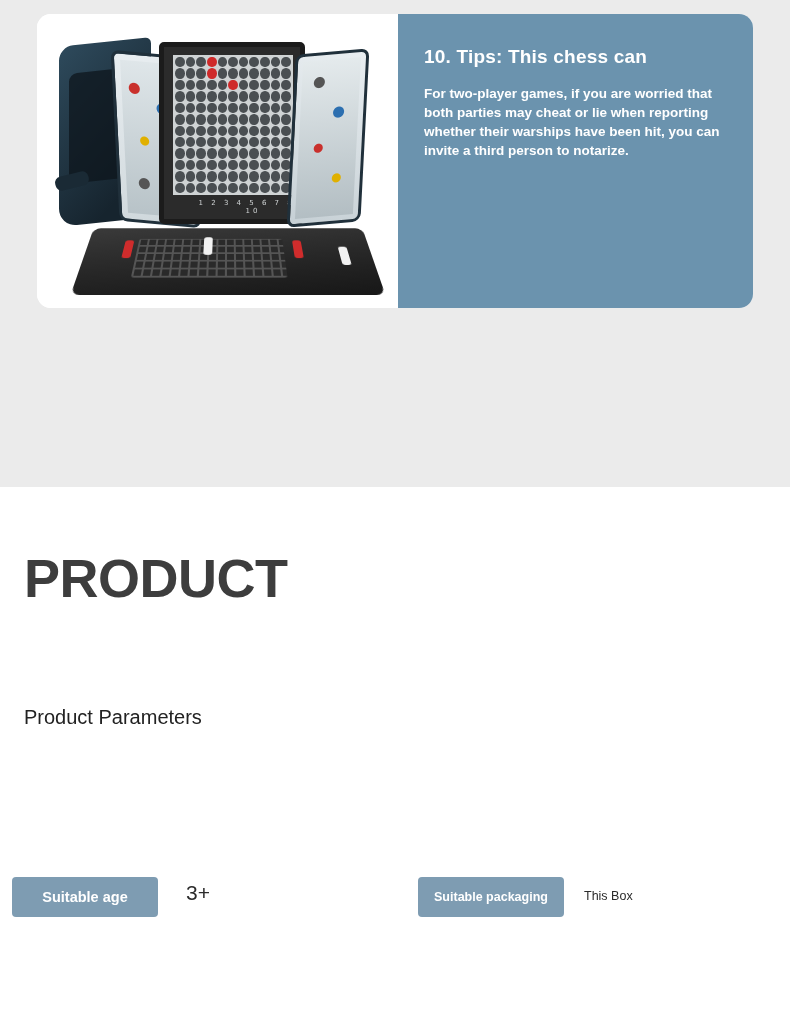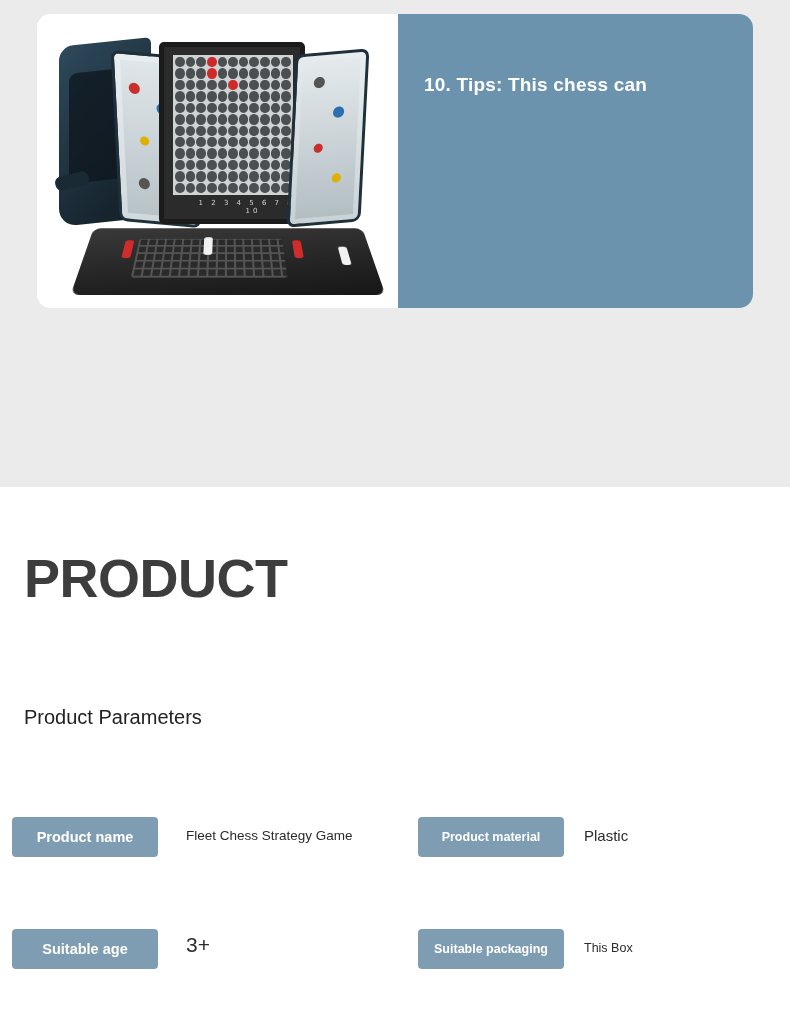--- a/index.html
+++ b/index.html
@@ -200,21 +200,21 @@
   .peg.r { background: #d02c2c; }
   .peg.p1 { left: 38px; top: 16px; }
   .peg.p2 { left: 120px; top: 12px; }
   .peg.p3 { left: 212px; top: 16px; }
   .peg.p4 { left: 258px; top: 24px; }
 
   .tip-text {
     width: 355px;
     height: 294px;
     background: #6b93ae;
-    padding: 60px 30px 0 26px;
+    padding: 32px 30px 0 26px;
     color: #ffffff;
   }
   .tip-title {
     font-size: 19px;
     font-weight: bold;
     margin-bottom: 16px;
     letter-spacing: .2px;
   }
   .tip-body {
     font-size: 13.5px;
@@ -452,41 +452,36 @@
           <div class="peg r p1"></div>
           <div class="peg p2"></div>
           <div class="peg r p3"></div>
           <div class="peg p4"></div>
         </div>
       </div>
     </div>
 
     <div class="tip-text">
       <div class="tip-title">10. Tips: This chess can</div>
+      <div class="tip-body">For two-player games, if you are worried that both parties may cheat or lie when reporting whether their warships have been hit, you can invite a third person to notarize.</div>
     </div>
 
   </div>
 </div>
 
 <div class="bottom-section">
 
   <div class="big-title">
     <div>PRODUCT</div>
   </div>
 
   <div class="sub-title">Product Parameters</div>
 
   <div class="params">
 
-    <div class="param-row row1">
-      <div class="chip left s16">Product name</div>
-      <div class="val left v-name">Fleet Chess Strategy Game</div>
-      <div class="chip right s13">Product material</div>
-      <div class="val right v-material">Plastic</div>
-    </div>
 
     <div class="param-row row2">
       <div class="chip left s16">Suitable age</div>
       <div class="val left v-age">3+</div>
       <div class="chip right s13">Suitable packaging</div>
       <div class="val right v-pack">This Box</div>
     </div>
 
   </div>
 </div>

